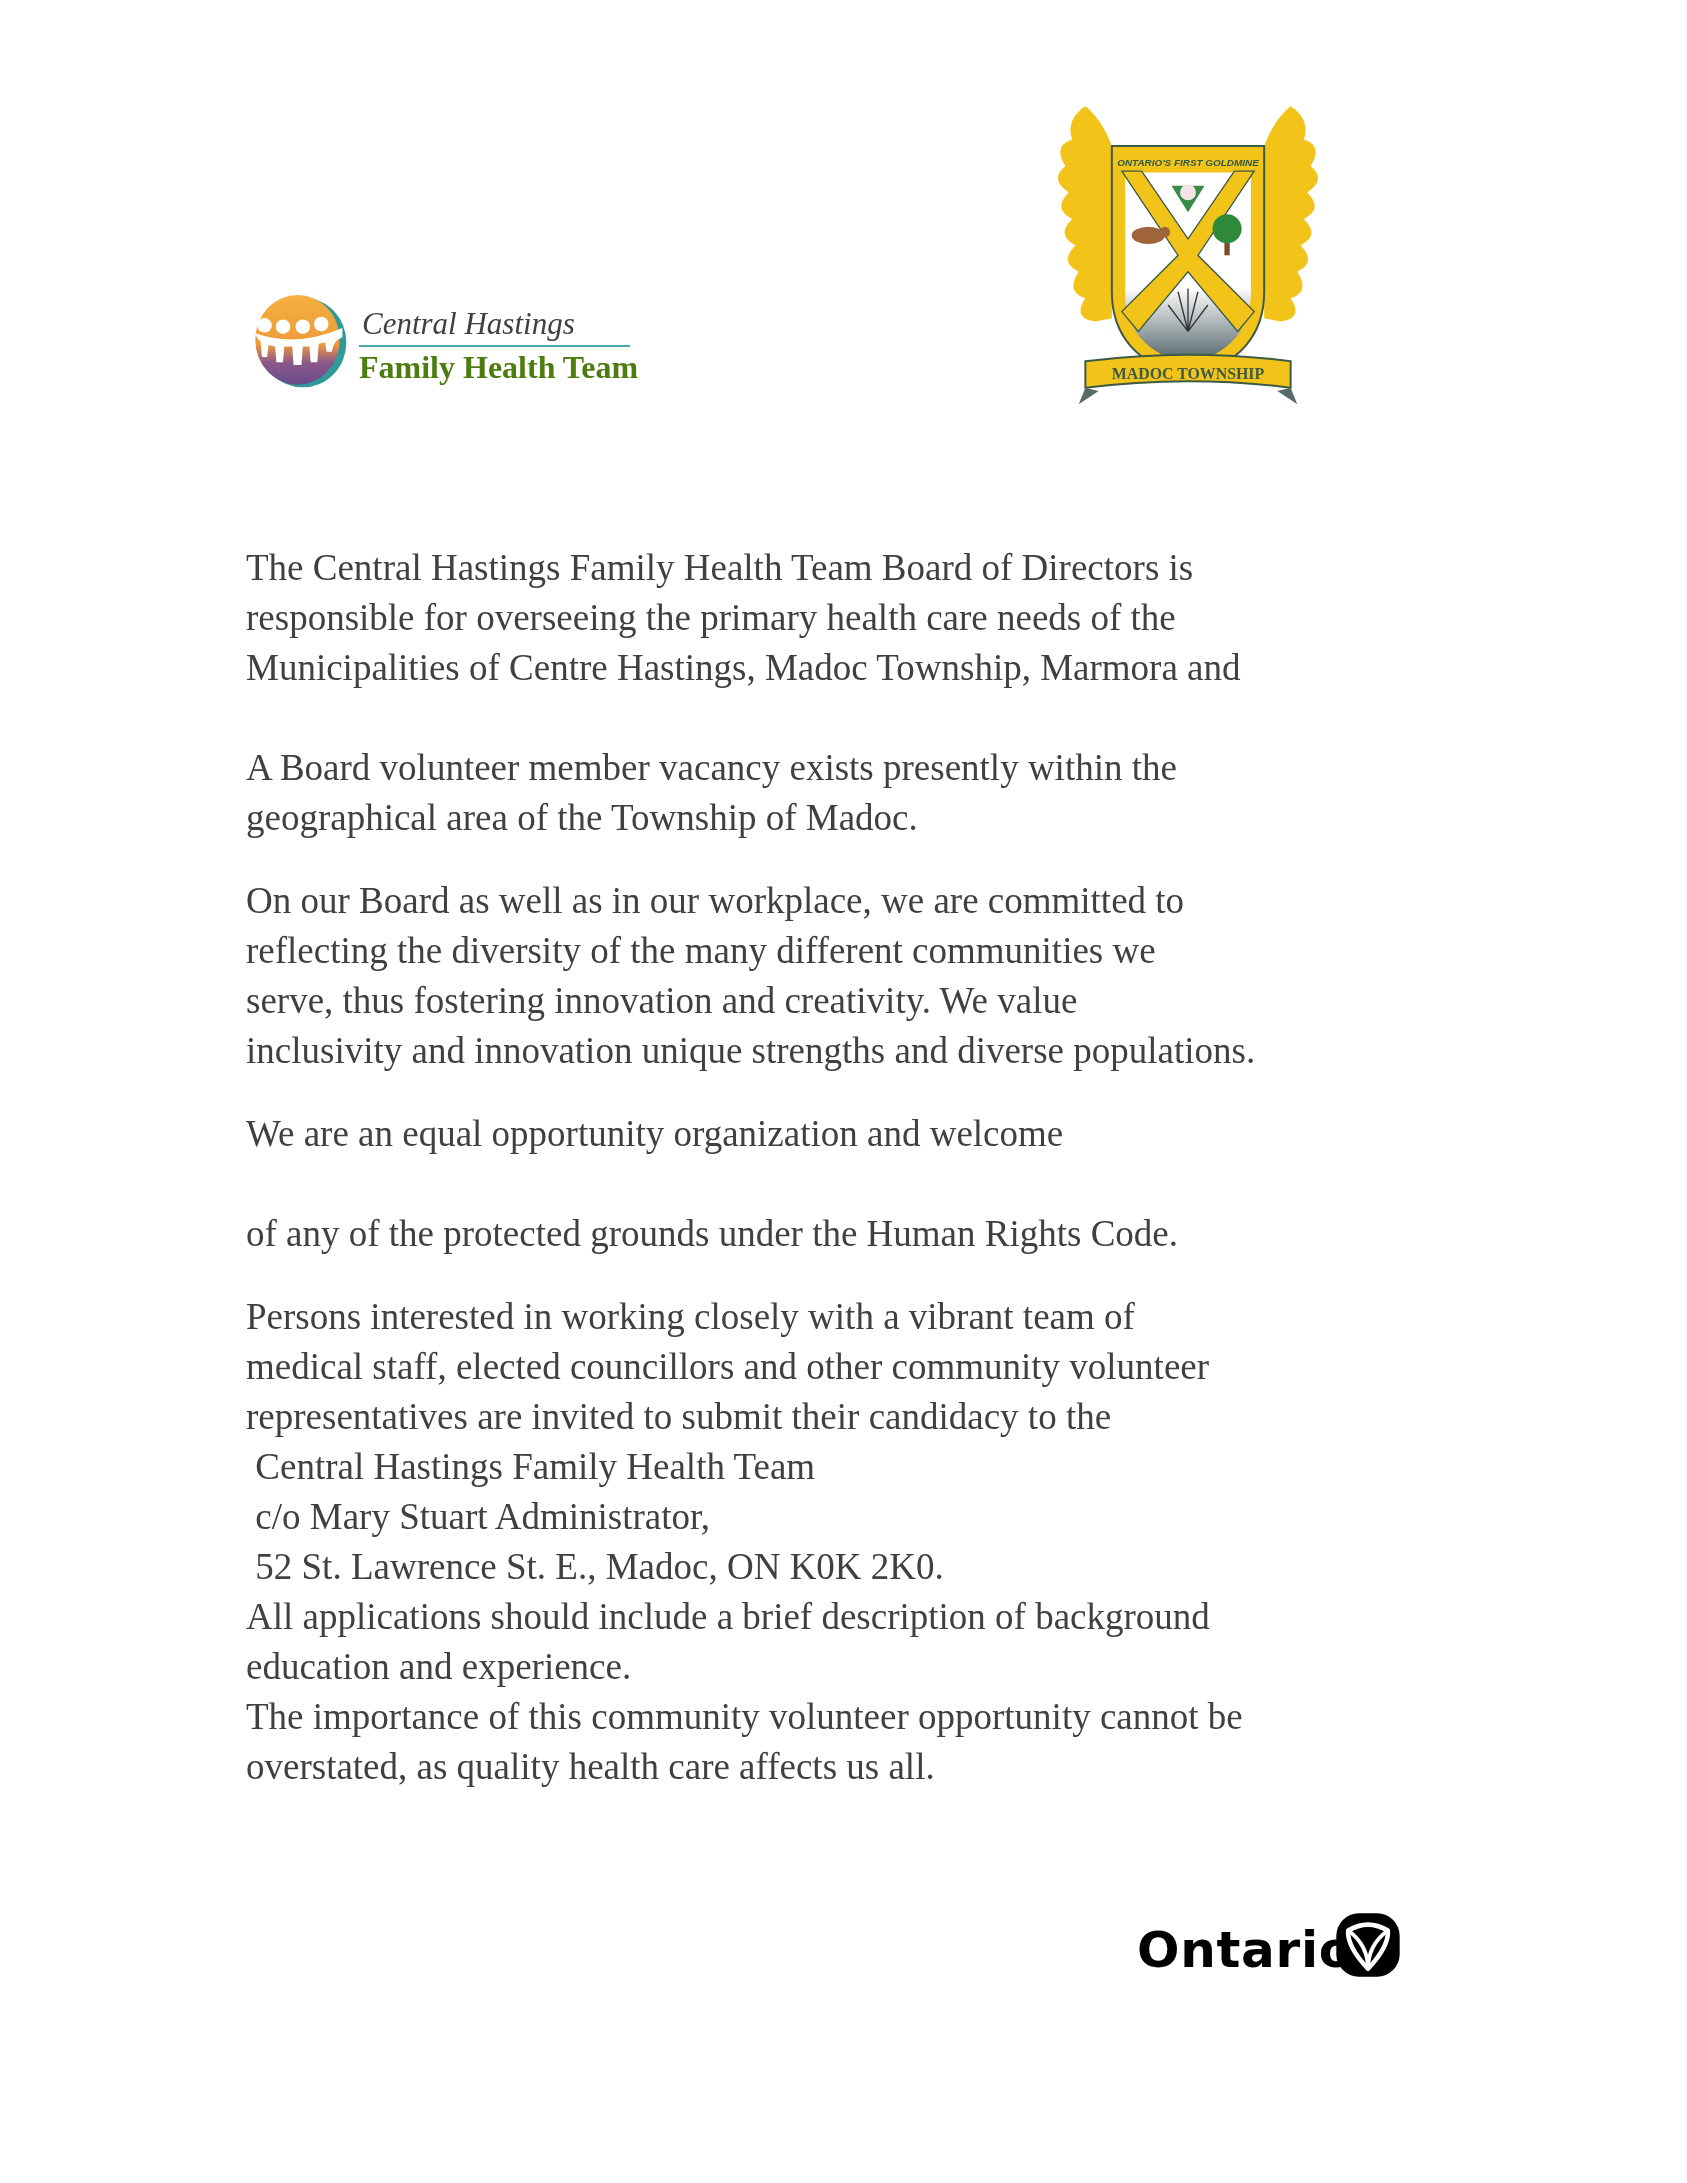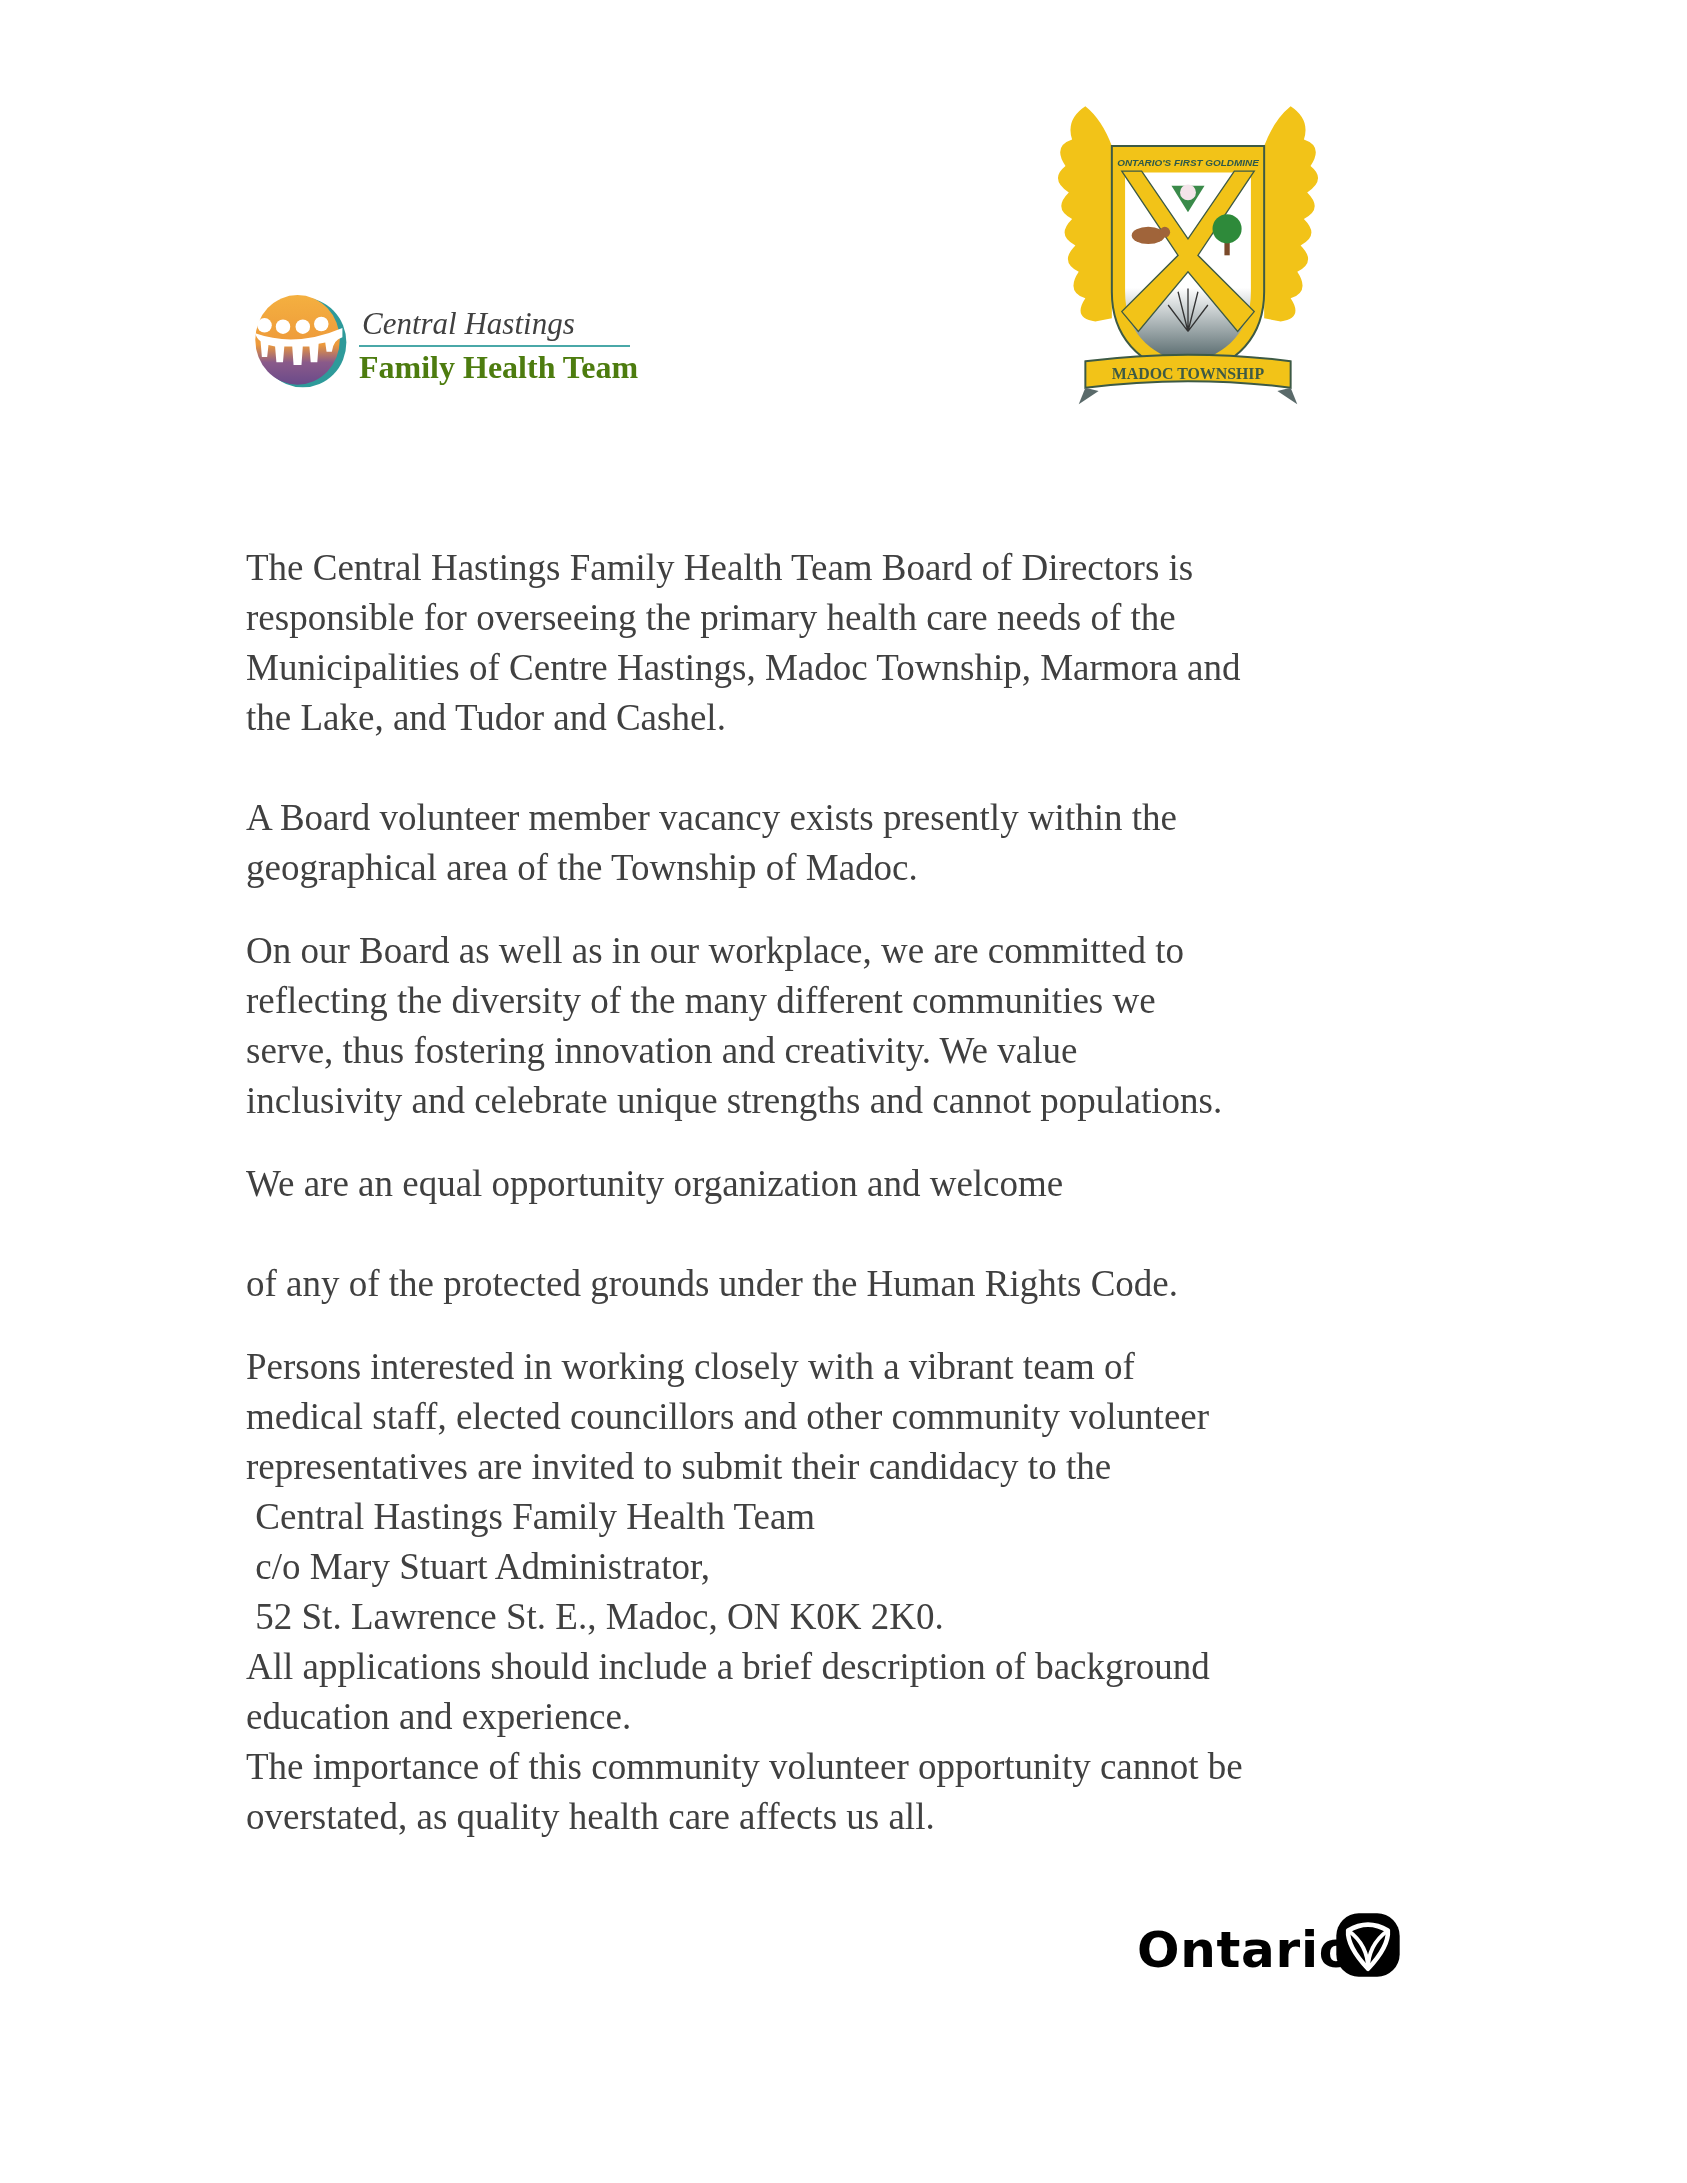--- a/index.html
+++ b/index.html
@@ -106,31 +106,30 @@
     <path d="M70 445 L60 470 L90 450 Z" fill="#5a6a6a"></path>
     <path d="M380 445 L390 470 L360 450 Z" fill="#5a6a6a"></path>
     <text x="225" y="432" text-anchor="middle" class="crest-banner-text">MADOC TOWNSHIP</text>
   </svg>
 
   <div class="content">
     <p class="p1">
       <span>The Central Hastings Family Health Team Board of Directors is</span><br>
       <span>responsible for overseeing the primary health care needs of the</span><br>
       <span>Municipalities of Centre Hastings, Madoc Township, Marmora and</span><br>
-      <span>the Lake, and Tudor and Cashel.</span>
     </p>
     <p class="p2">
       <span>A Board volunteer member vacancy exists presently within the</span><br>
       <span>geographical area of the Township of Madoc.</span>
     </p>
     <p class="p3">
       <span>On our Board as well as in our workplace, we are committed to</span><br>
       <span>reflecting the diversity of the many different communities we</span><br>
       <span>serve, thus fostering innovation and creativity. We value</span><br>
-      <span>inclusivity and celebrate unique strengths and cannot populations.</span>
+      <span>inclusivity and innovation unique strengths and diverse populations.</span>
     </p>
     <p class="p4">
       <span>We are an equal opportunity organization and welcome</span><br>
       <br>
       <span>of any of the protected grounds under the Human Rights Code.</span>
     </p>
     <p>
       <span>Persons interested in working closely with a vibrant team of</span><br>
       <span>medical staff, elected councillors and other community volunteer</span><br>
       <span>representatives are invited to submit their candidacy to the</span><br>

